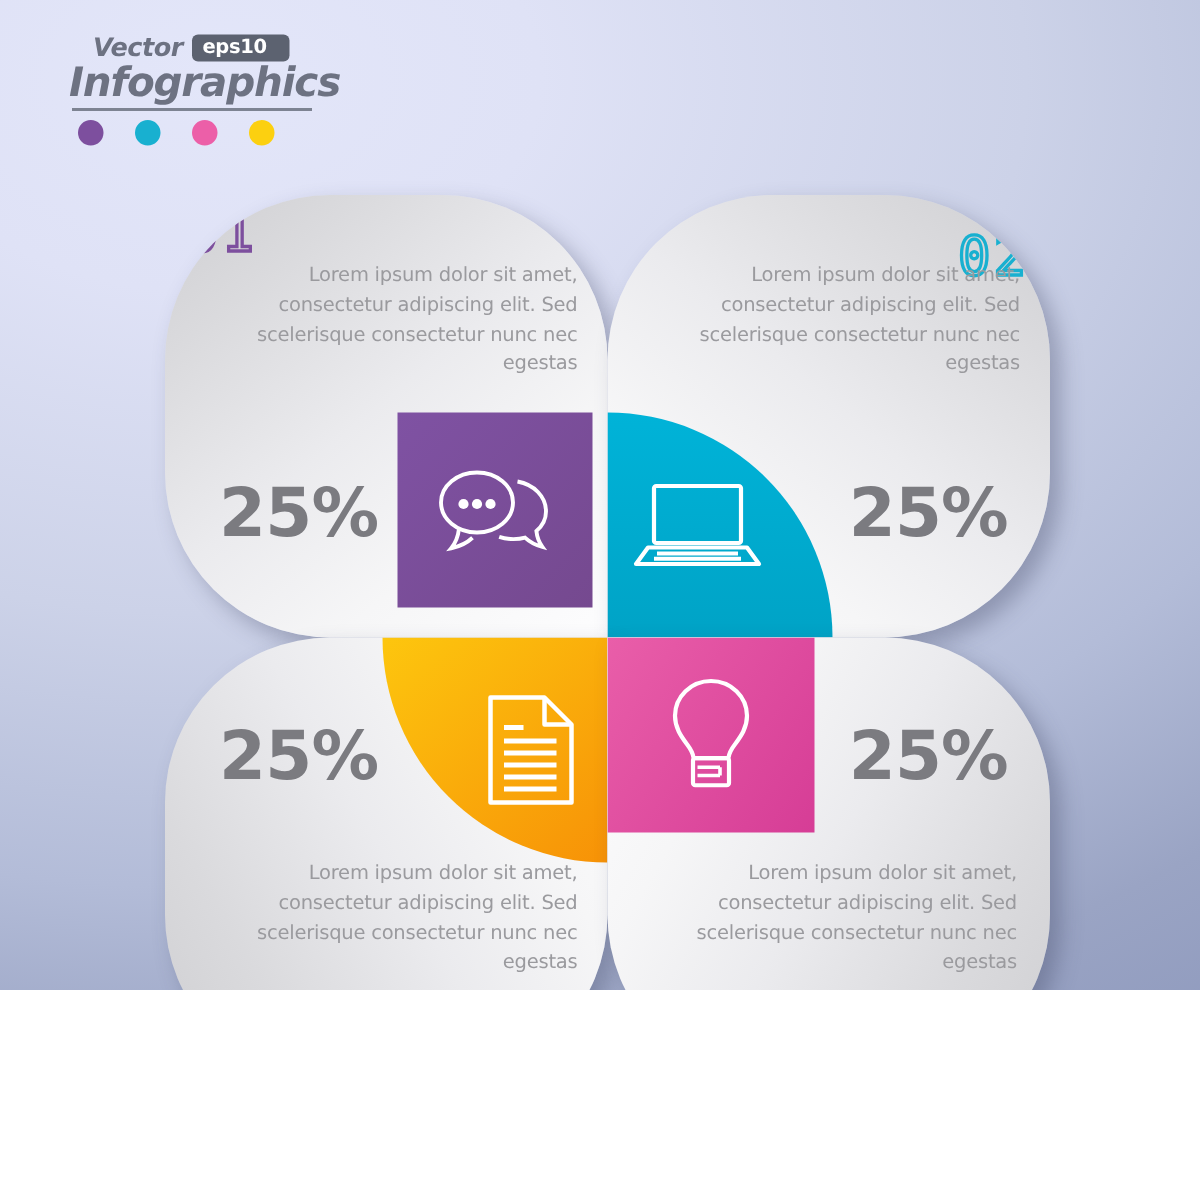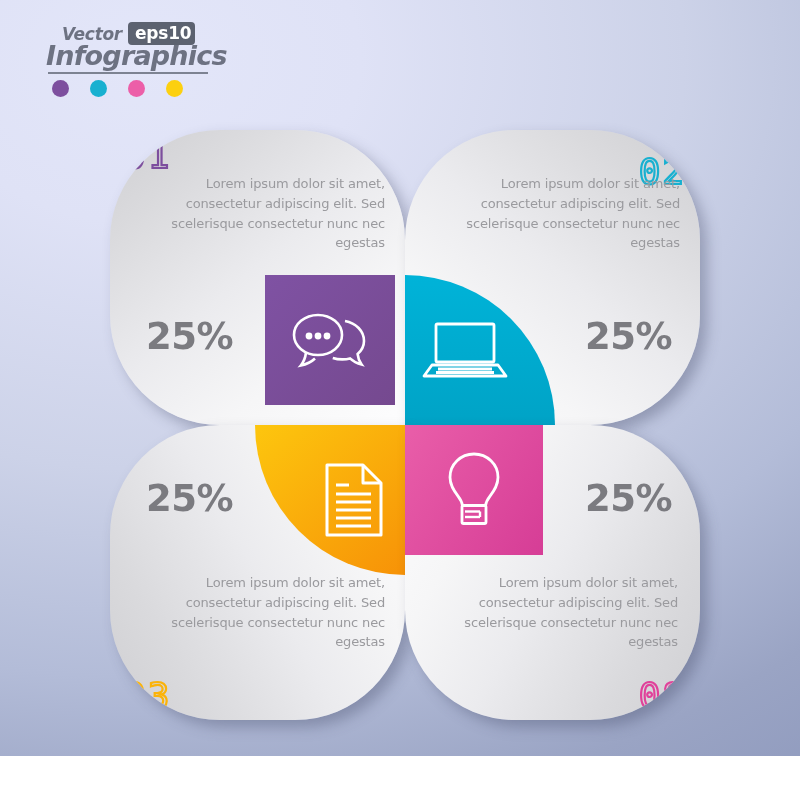--- a/index.html
+++ b/index.html
@@ -9,21 +9,21 @@
   body {
     width: 800px;
     height: 800px;
     overflow: hidden;
     font-family: "Liberation Sans", sans-serif;
   }
 
   #stage {
     position: relative;
     width: 800px;
-    height: 756px;
+    height: 660px;
     background:
       radial-gradient(ellipse 150% 120% at 18% 8%, #e3e6f9 0%, #dfe2f6 18%, #ccd2e8 45%, #b3bcd8 68%, #9aa4c4 85%, #8e99bd 100%);
     overflow: hidden;
   }
 
   
   #logo {
     position: absolute;
     left: 44px;
     top: 18px;
@@ -44,22 +44,22 @@
     font-weight: bold;
     font-size: 17px;
     color: #6d7282;
     letter-spacing: -0.3px;
   }
   .logo-eps {
     background: #5c6270;
     color: #ffffff;
     font-family: "DejaVu Sans", sans-serif;
     font-weight: bold;
-    font-size: 17px;
-    padding: 1px 4px 2px 7px;
+    font-size: 13px;
+    padding: 1px 15px 2px 7px;
     border-radius: 4px;
     letter-spacing: -0.2px;
   }
   .logo-line2 {
     position: absolute;
     left: 2px;
     top: 22px;
     font-family: "DejaVu Sans", sans-serif;
     font-style: italic;
     font-weight: bold;
@@ -143,21 +143,21 @@
     color: #9a9a9e;
     letter-spacing: -0.15px;
   }
   .ta-right { text-align: right; }
   .ta-left  { text-align: left; }
 
   
   .petal-pct {
     position: absolute;
     font-family: "DejaVu Sans", sans-serif;
-    font-size: 37px;
+    font-size: 45px;
     font-weight: bold;
     color: #7b7b80;
     letter-spacing: -0.5px;
   }
 
   
   .cblock {
     position: absolute;
     width: 130px;
     height: 130px;

